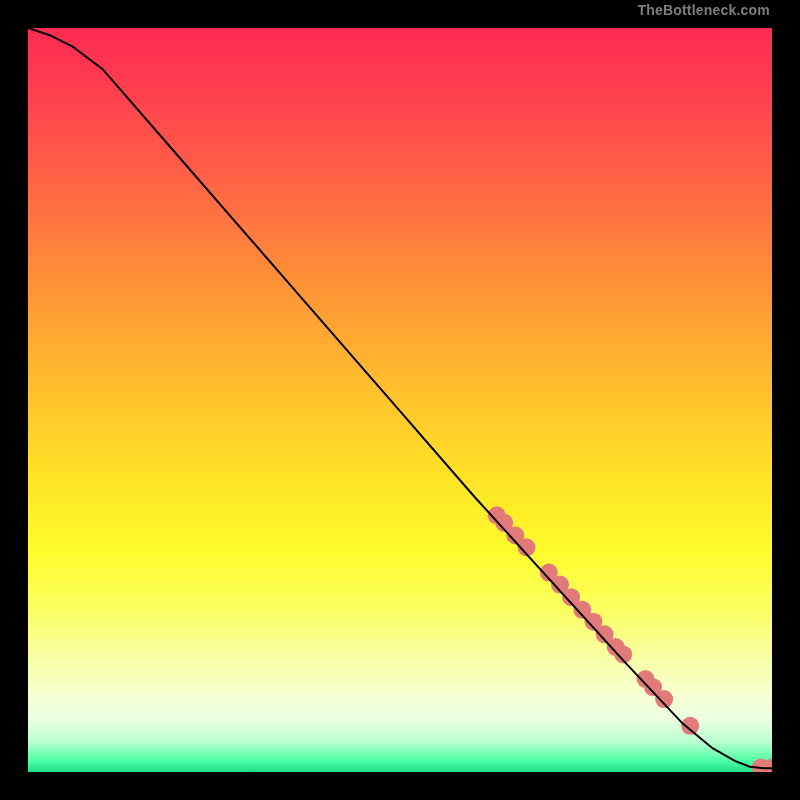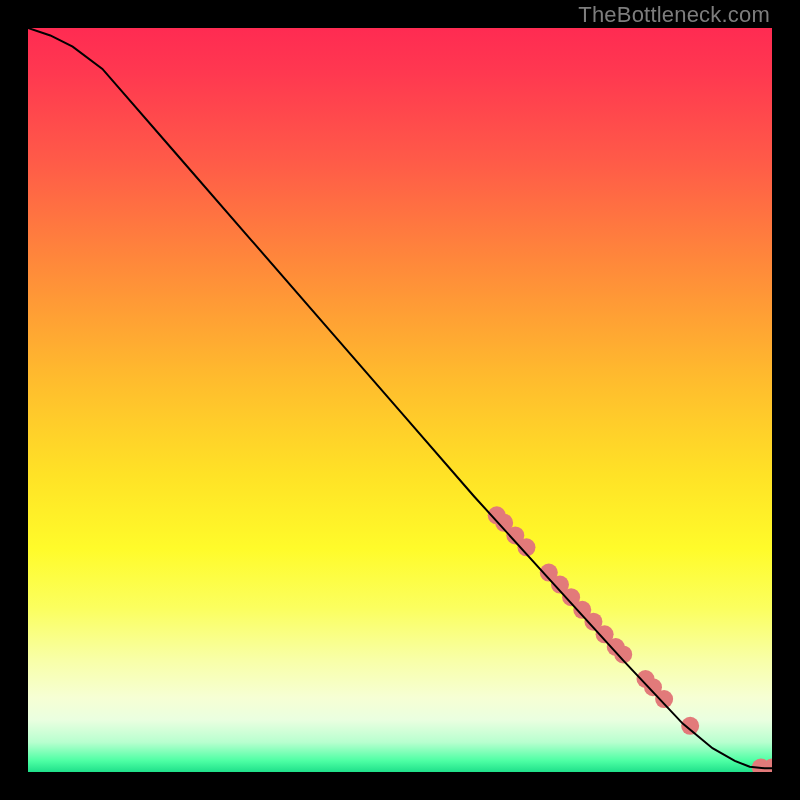--- a/index.html
+++ b/index.html
@@ -37,22 +37,22 @@
       #b8ffcf 96%,
       #4dffa4 98.5%,
       #1fe08a 100%
     );
   }
   .attribution {
     position: absolute;
     top: 2px;
     right: 30px;
     color: #7d7d7d;
-    font-size: 22px;
-    font-weight: 400;
+    font-size: 14px;
+    font-weight: 700;
     letter-spacing: 0.2px;
   }
   svg.curve {
     position: absolute;
     inset: 0;
     width: 100%;
     height: 100%;
   }
 </style>
 </head>

